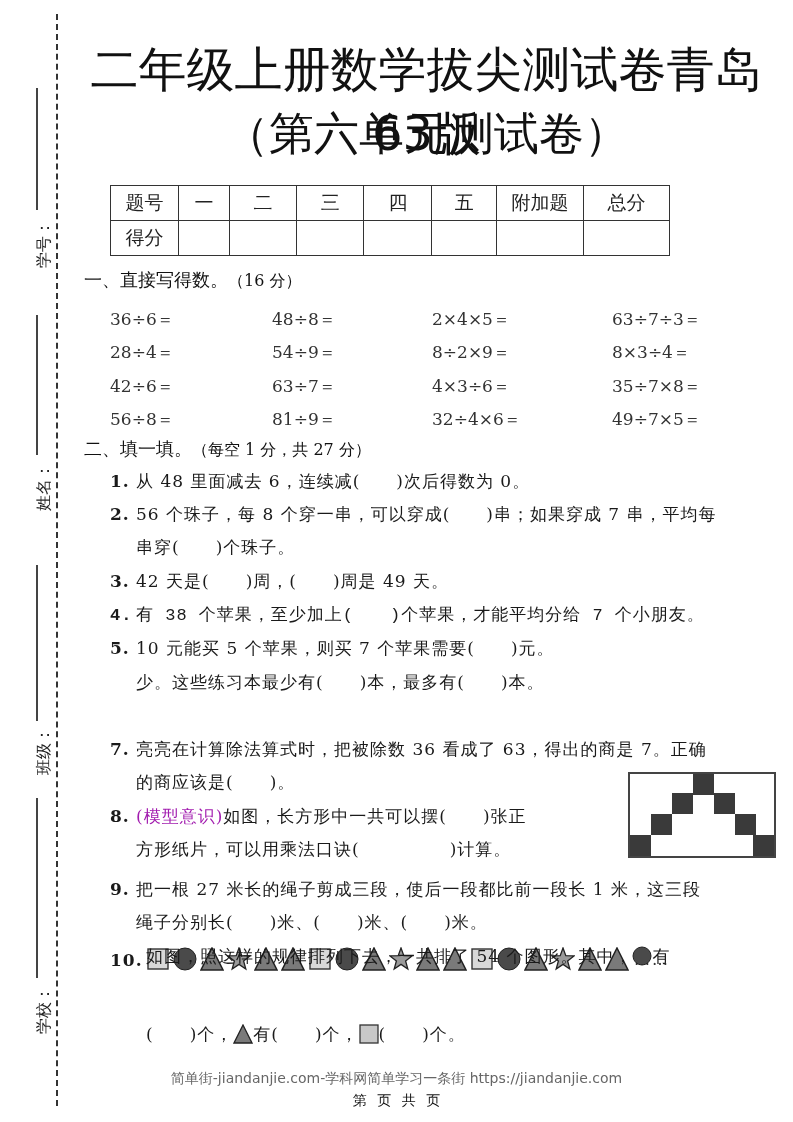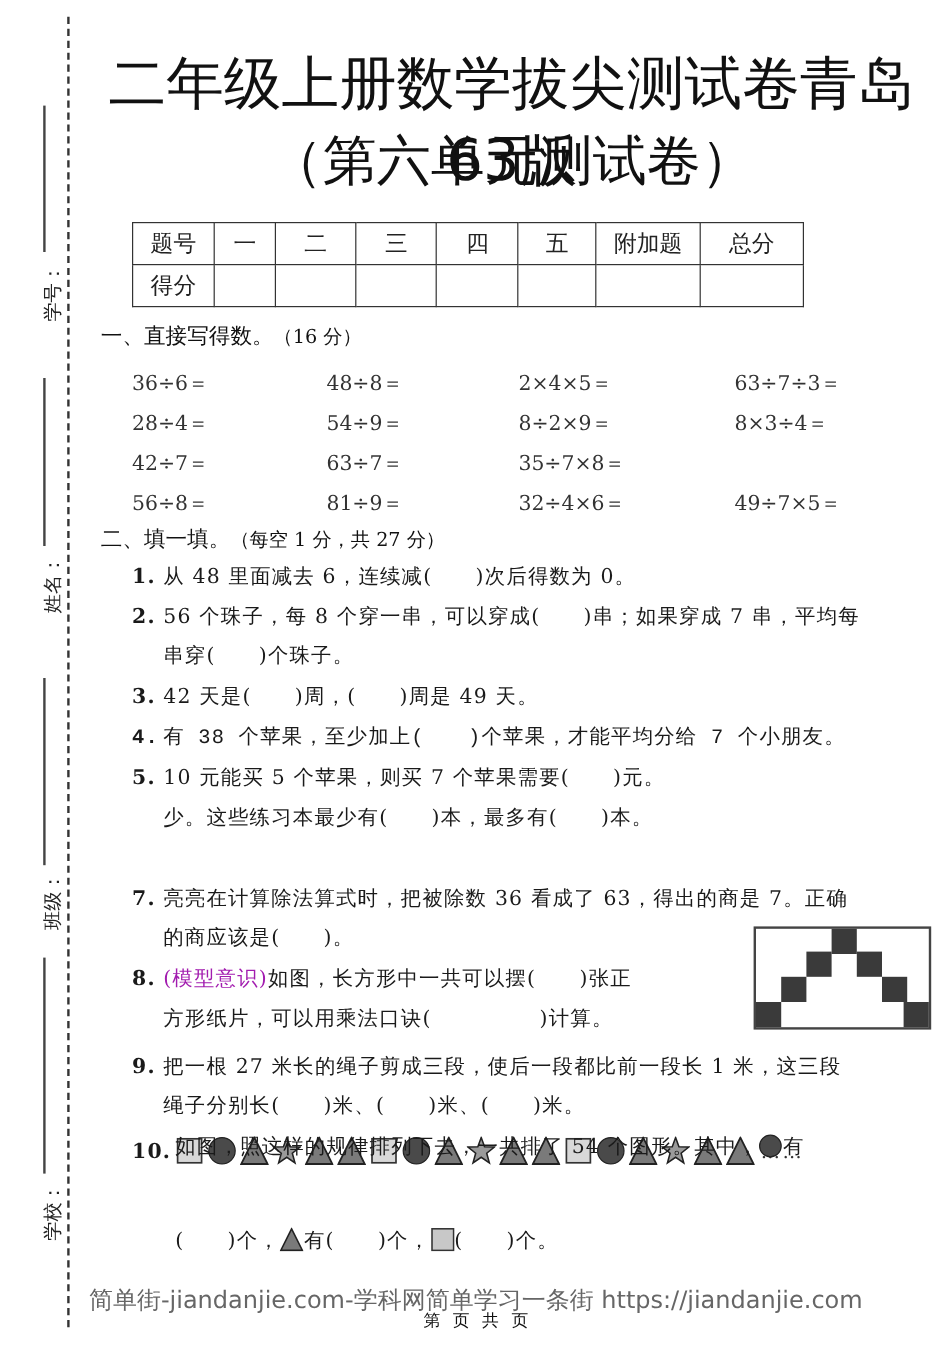--- a/index.html
+++ b/index.html
@@ -40,21 +40,21 @@
   .pyramid { position: absolute; left: 628px; top: 772px; width: 148px; height: 86px; border: 2px solid #444; }
   .pyramid .sq { position: absolute; width: 21px; height: 21px; background: #3a3a3a; }
 
   .shapes-row { position: absolute; left: 146px; top: 947px; display: flex; align-items: center; gap: 3px; }
   .shape { width: 24px; height: 24px; display: inline-block; }
   .dots { font-size: 16px; letter-spacing: 2px; color: #333; margin-left: 2px; }
 
   .inline-shape { display: inline-block; width: 20px; height: 20px; vertical-align: -4px; }
 
   .footer { position: absolute; left: 0; width: 793px; top: 1070px; text-align: center;
-    font-family: "DejaVu Sans", sans-serif; font-size: 20px; color: #666; }
+    font-family: "DejaVu Sans", sans-serif; font-size: 14px; color: #666; }
   .page-no { position: absolute; left: 0; width: 793px; top: 1092px; text-align: center;
     font-family: "DejaVu Sans", sans-serif; font-size: 14px; color: #111; word-spacing: 6px; }
 </style>
 </head>
 <body>
 
 <div class="cut-line"></div>
 
 <div class="side-field" style="top:88px;height:190px;">
   <div class="line" style="top:0;height:122px;"></div>
@@ -112,22 +112,23 @@
     <span class="calc-cell">2×4×5＝</span>
     <span class="calc-cell">63÷7÷3＝</span>
   </div>
   <div class="calc-row">
     <span class="calc-cell">28÷4＝</span>
     <span class="calc-cell">54÷9＝</span>
     <span class="calc-cell">8÷2×9＝</span>
     <span class="calc-cell">8×3÷4＝</span>
   </div>
   <div class="calc-row">
-    <span class="calc-cell">42÷7＝</span>
+    <span class="calc-cell">42÷6＝</span>
     <span class="calc-cell">63÷7＝</span>
+    <span class="calc-cell">4×3÷6＝</span>
     <span class="calc-cell">35÷7×8＝</span>
   </div>
   <div class="calc-row">
     <span class="calc-cell">56÷8＝</span>
     <span class="calc-cell">81÷9＝</span>
     <span class="calc-cell">32÷4×6＝</span>
     <span class="calc-cell">49÷7×5＝</span>
   </div>
 </div>
 

